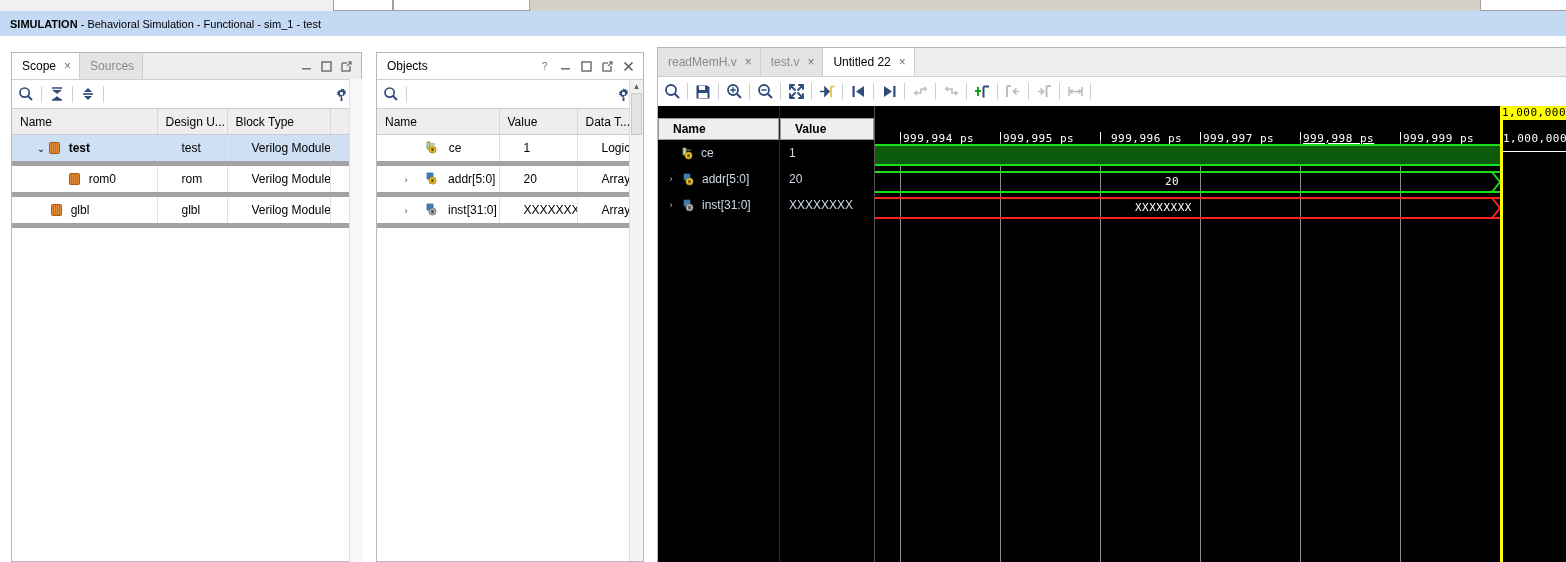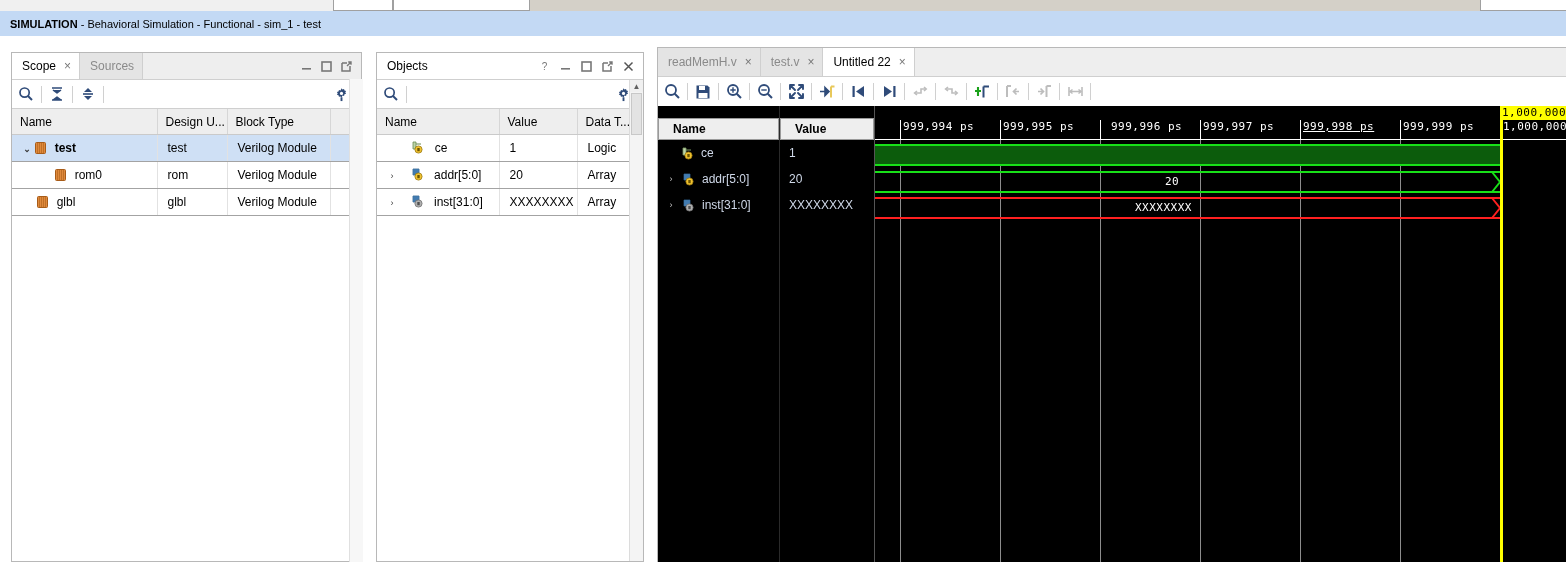--- a/index.html
+++ b/index.html
@@ -104,22 +104,22 @@
     border-bottom: 1px solid #cacaca;
     text-align: left;
     font-weight: normal;
     padding: 4px 6px 4px 8px;
     height: 17px;
     color: #000;
     white-space: nowrap; overflow: hidden;
   }
   table.grid td {
     border-right: 1px solid #e2e2e2;
-    border-bottom: 1px solid #a3a3a3;
-    padding: 4px 6px 4px 10px;
+    border-bottom: 5px solid #a3a3a3;
+    padding: 4px 6px 4px 24px;
     height: 18px;
     white-space: nowrap; overflow: hidden;
     color: #000;
   }
   tr.sel td { background: #cfe0f5; }
   tr.sel td.namecell { font-weight: bold; }
 
   .tree-ind { display: inline-block; }
   .chev {
     display: inline-block; width: 10px; color: #3a3a3a;
@@ -182,21 +182,21 @@
     vertical-align: -2px; margin-right: 5px;
   }
 
   
   #wave-canvas {
     flex: 1 1 auto; position: relative; background: #000000;
     border-left: 1px solid #555;
     overflow: hidden;
   }
   .ruler {
-    position: absolute; left: 0; right: 0; top: 0; height: 38px;
+    position: absolute; left: 0; right: 0; top: 12px; height: 38px;
   }
   .ruler-baseline {
     position: absolute; left: 0; right: 0; top: 33px; height: 1px;
     background: #ffffff;
   }
   .rtick {
     position: absolute; top: 14px; height: 20px; width: 1px;
     background: #ffffff;
   }
   .rlabel {

